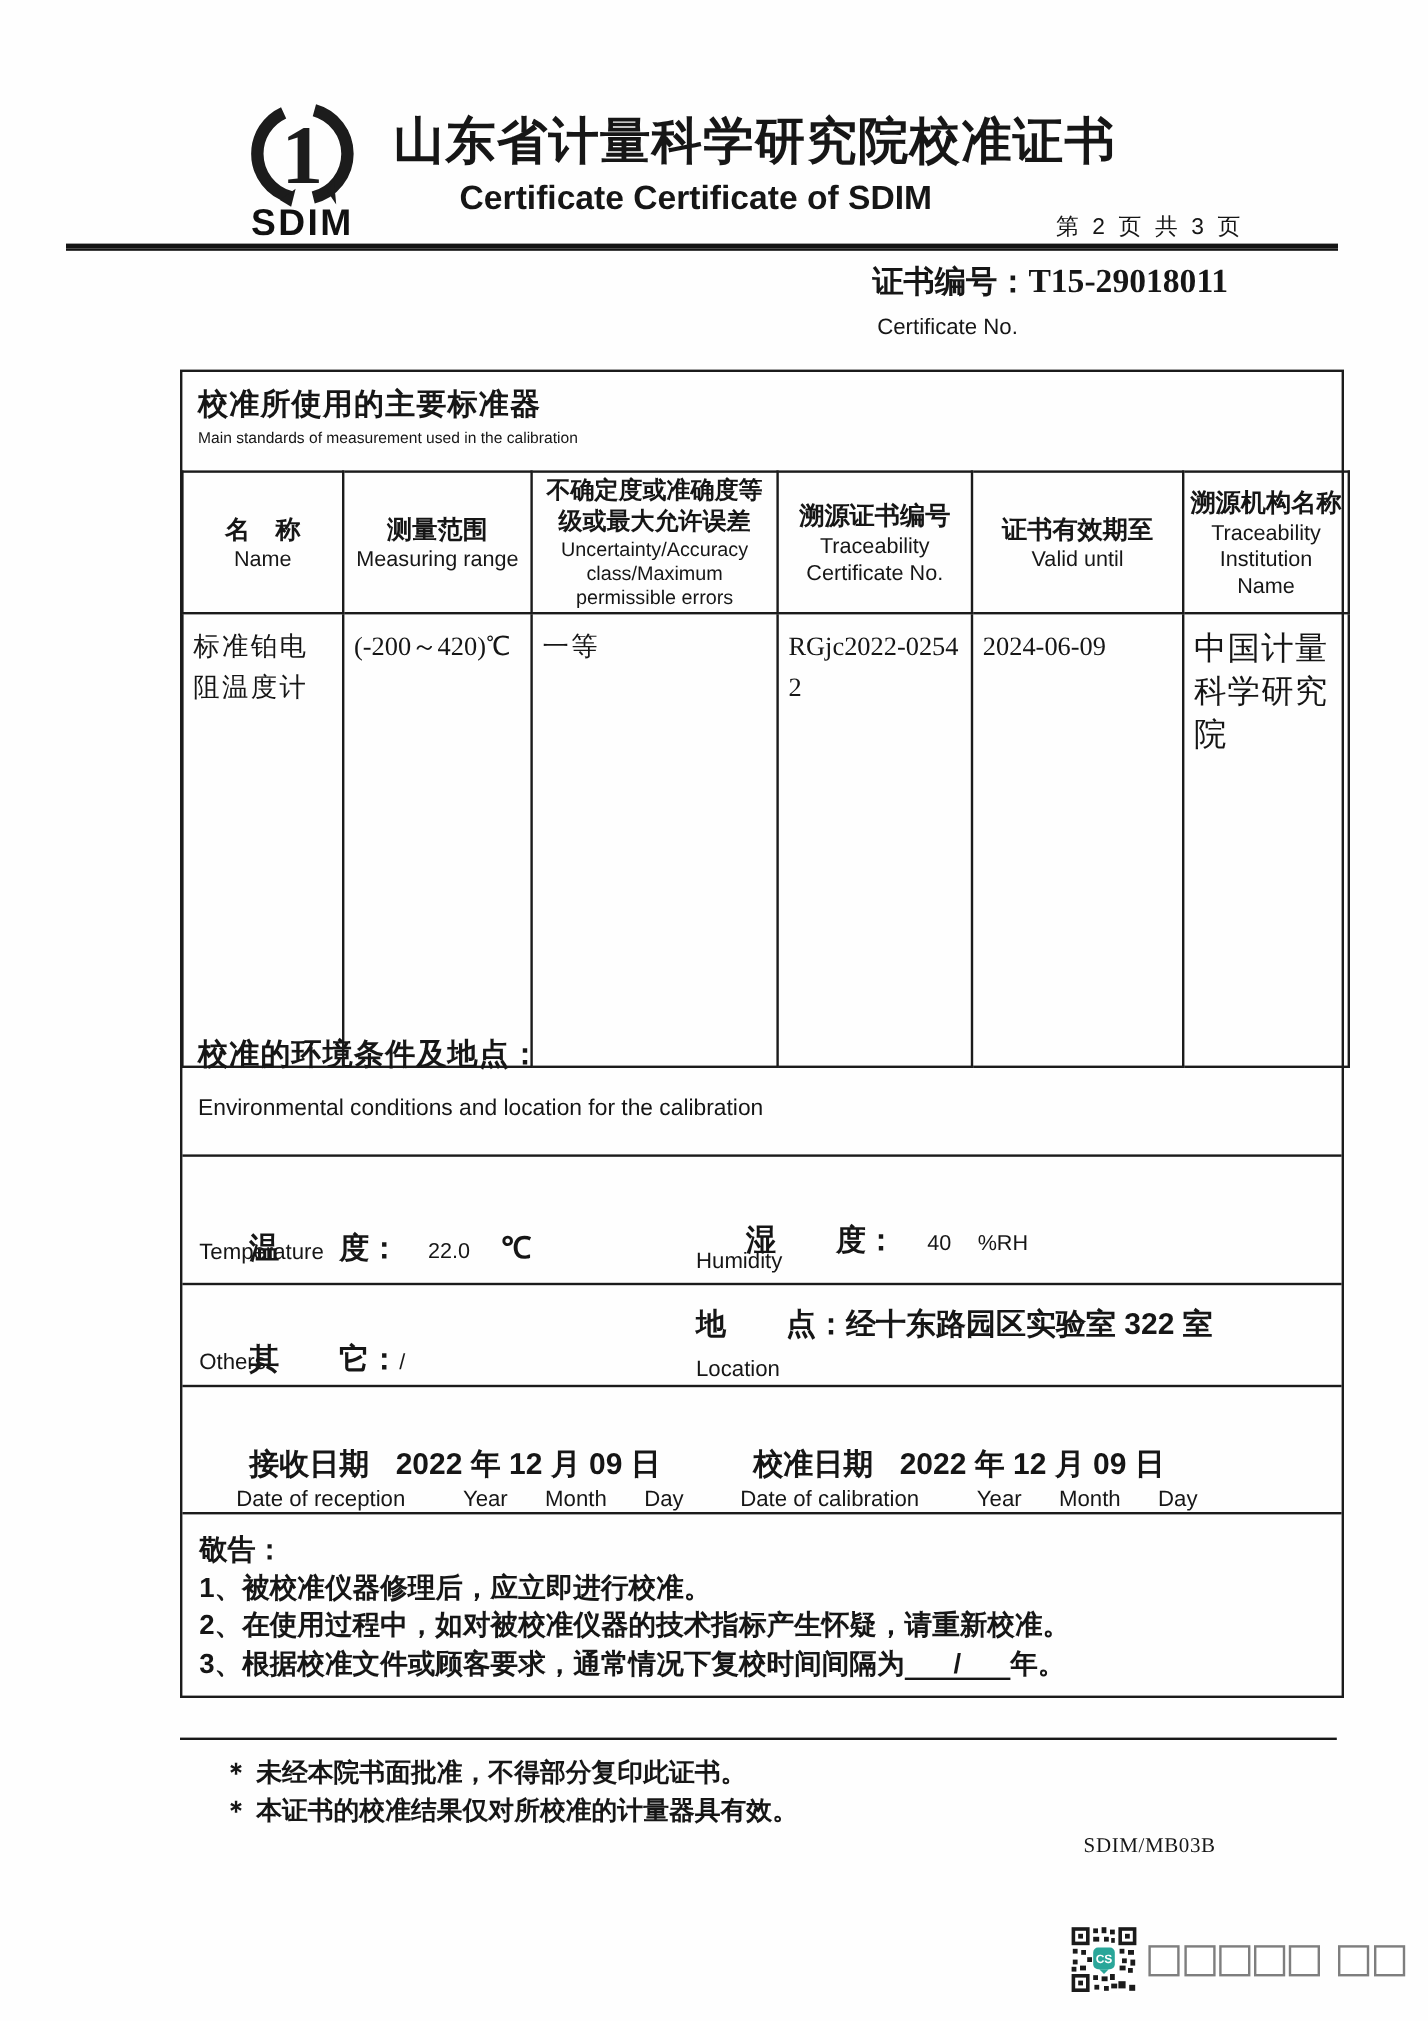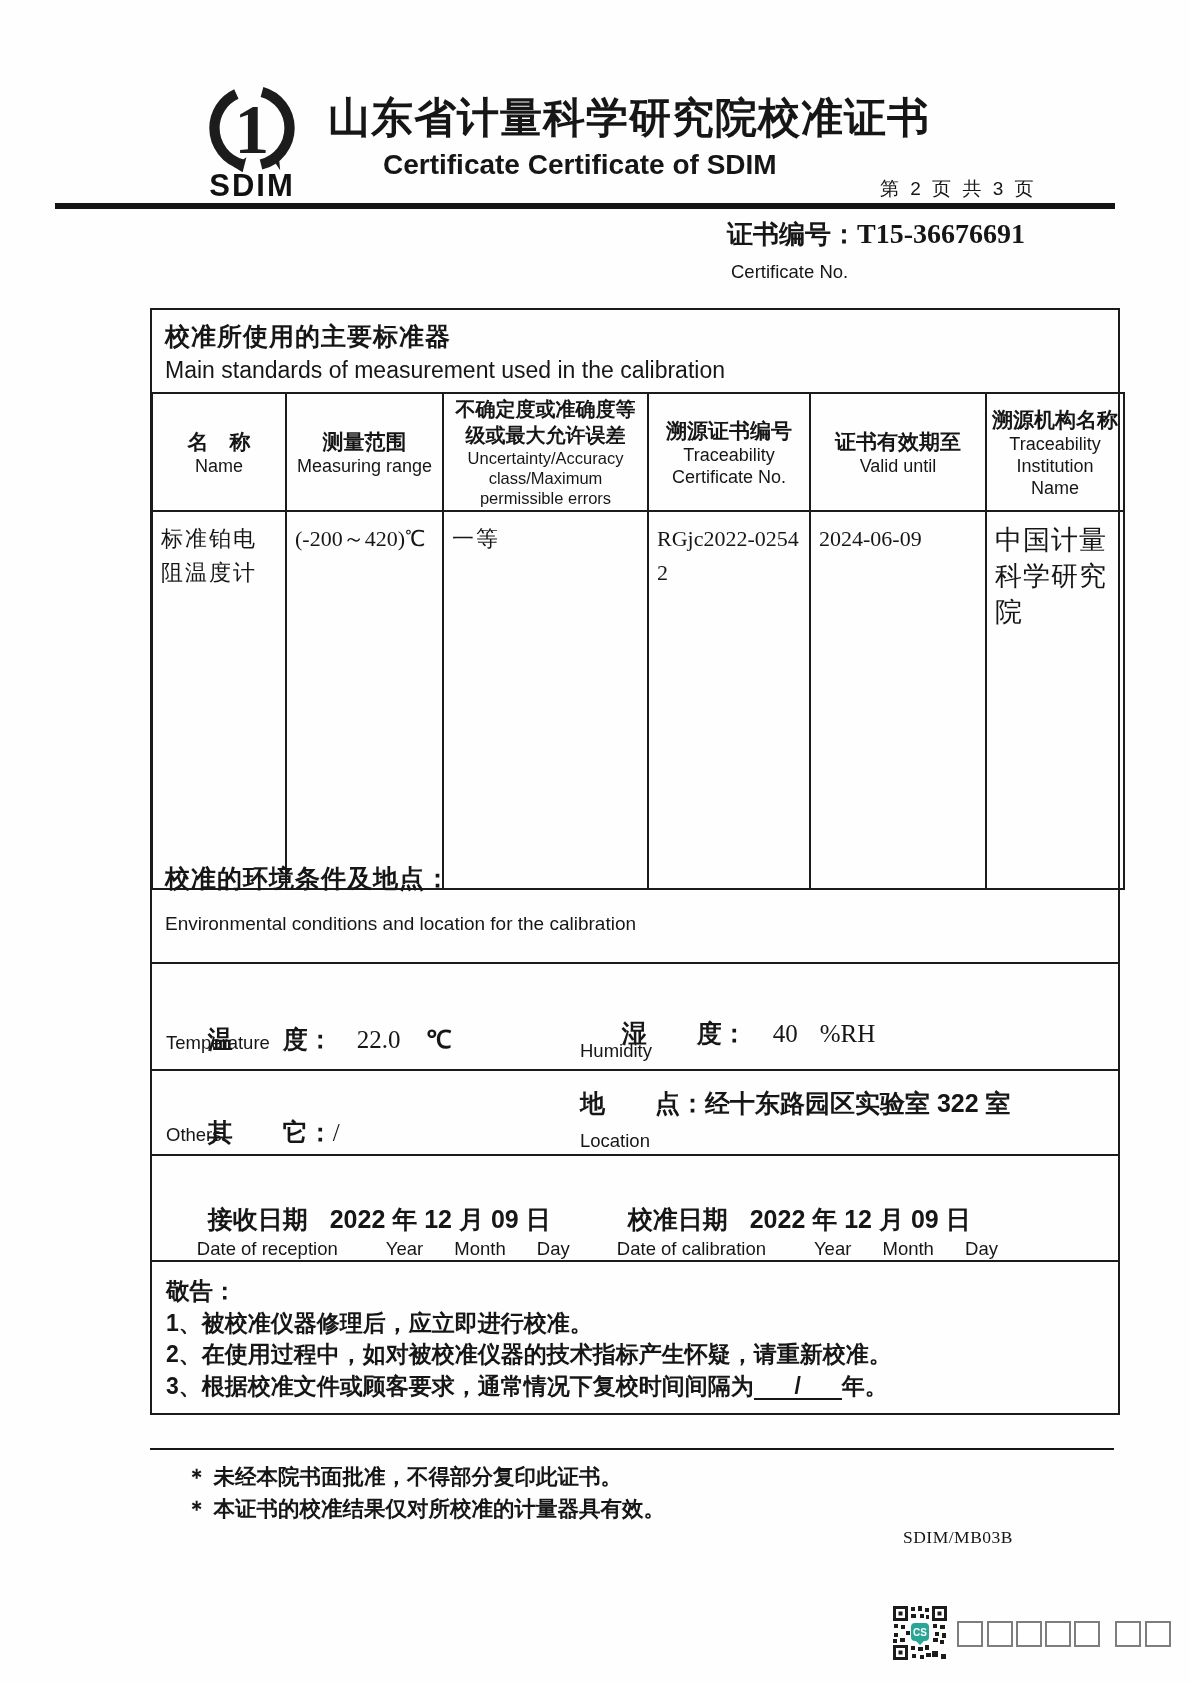--- a/index.html
+++ b/index.html
@@ -22,21 +22,21 @@
               border-top:4px solid #141414; border-bottom:2px solid #141414; }
   .cert-no { left:727px; top:217px; font-size:26px; font-weight:600; white-space:nowrap; }
   .cert-no .val { font-family:"Liberation Serif", serif; font-weight:600; font-size:28px; }
   .cert-no-en { left:731px; top:261px; font-size:18px; }
 
   
   .main-box { left:150px; top:308px; width:970px; height:1107px; border:2.5px solid #1b1b1b; }
   .hline { position:absolute; left:0; width:100%; border-top:2.5px solid #1b1b1b; }
 
   .sec-heading-cn { font-size:25px; font-weight:700; letter-spacing:1px; }
-  .sec-heading-en { font-size:23px; }
+  .sec-heading-en { font-size:13px; }
   .std-cn { left:13px; top:10px; }
   .std-en { left:13px; top:47px; }
 
   
   table.std { position:absolute; left:-1px; top:82px; width:972px; border-collapse:collapse; table-layout:fixed; }
   table.std th, table.std td { border:2.4px solid #1b1b1b; vertical-align:middle; }
   table.std th { height:115px; font-weight:400; text-align:center; padding:2px 3px; }
   table.std td { height:378px; vertical-align:top; padding:10px 6px 0 8px; }
   .th-cn { display:block; font-size:21px; font-weight:700; line-height:27px; }
   .th-en { display:block; font-size:18px; line-height:22px; }
@@ -45,21 +45,21 @@
   td .cell-cn { font-size:22px; line-height:34px; letter-spacing:2px; word-break:break-all; }
   td .cell-serif { font-family:"Liberation Serif", serif; font-size:22px; letter-spacing:0; }
   td.inst .cell-cn { font-size:27px; letter-spacing:1px; line-height:36px; }
 
   
   .env-cn { left:13px; top:552px; }
   .env-en { left:13px; top:603px; font-size:19px; }
 
   .cjk-label { font-size:25px; font-weight:700; }
   .en-sub { font-size:18.5px; }
-  .serif-val { font-family:Liberation Serif, serif; font-size:25px; font-weight:400; }
+  .serif-val { font-family:Liberation Sans, sans-serif; font-size:18px; font-weight:400; }
 
   .temp-cn { left:14px; top:682px; white-space:pre; }
   .temp-cn .serif-val { margin:0 26px 0 24px; }
   .temp-en { left:14px; top:722px; }
   .hum-cn  { left:428px; top:678px; white-space:pre; }
   .hum-cn .serif-val { margin:0 22px 0 26px; }
   .hum-en  { left:428px; top:730px; }
 
   .others-cn { left:14px; top:777px; white-space:pre; }
   .others-en { left:14px; top:814px; }
@@ -107,21 +107,21 @@
     </svg>
     <div class="logo-text">SDIM</div>
   </div>
 
   <div class="abs title-cn">山东省计量科学研究院校准证书</div>
   <div class="abs title-en">Certificate Certificate of SDIM</div>
   <div class="abs page-info">第 2 页 共 3 页</div>
   <div class="abs dbl-rule"></div>
 
   <div class="abs cert-no">
-    <span>证书编号：</span><span class="val">T15-36676691</span>
+    <span>证书编号：</span><span class="val">T15-29018011</span>
   </div>
   <div class="abs cert-no-en en-sub">Certificate No.</div>
 
   <div class="abs main-box">
 
     <div class="abs sec-heading-cn std-cn">校准所使用的主要标准器</div>
     <div class="abs sec-heading-en std-en">Main standards of measurement used in the calibration</div>
 
     <table class="std">
       <colgroup>

